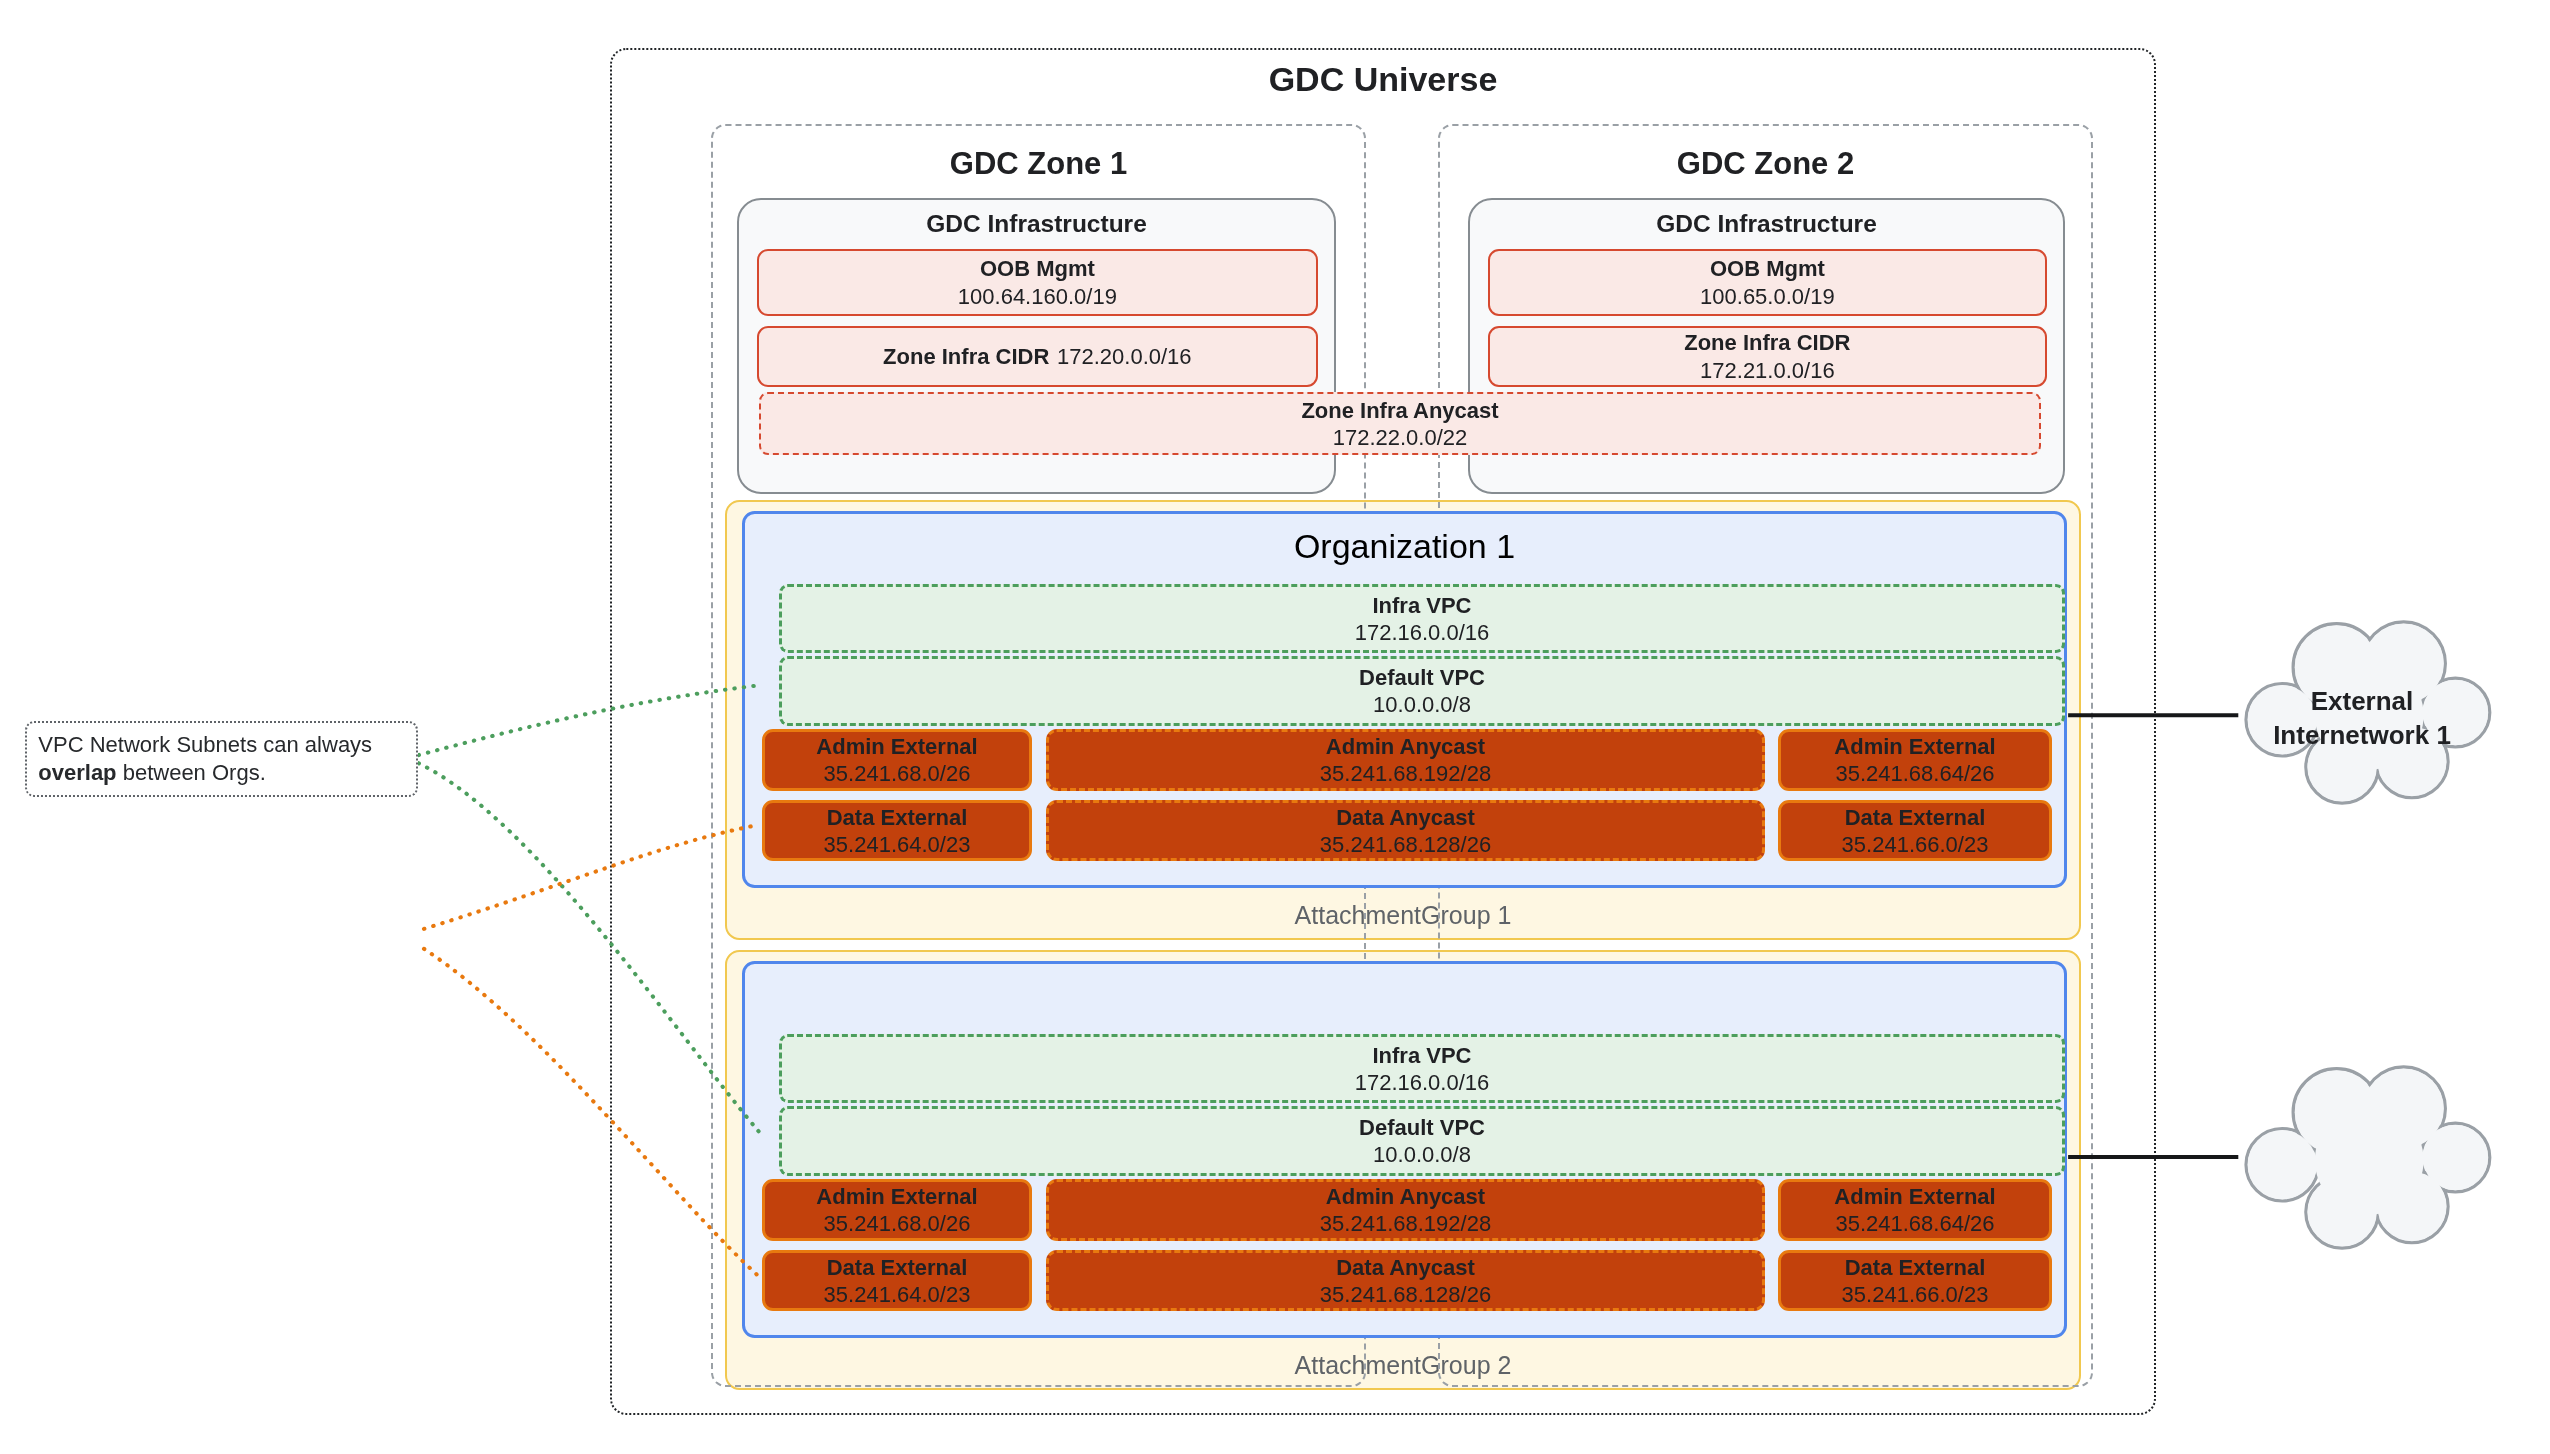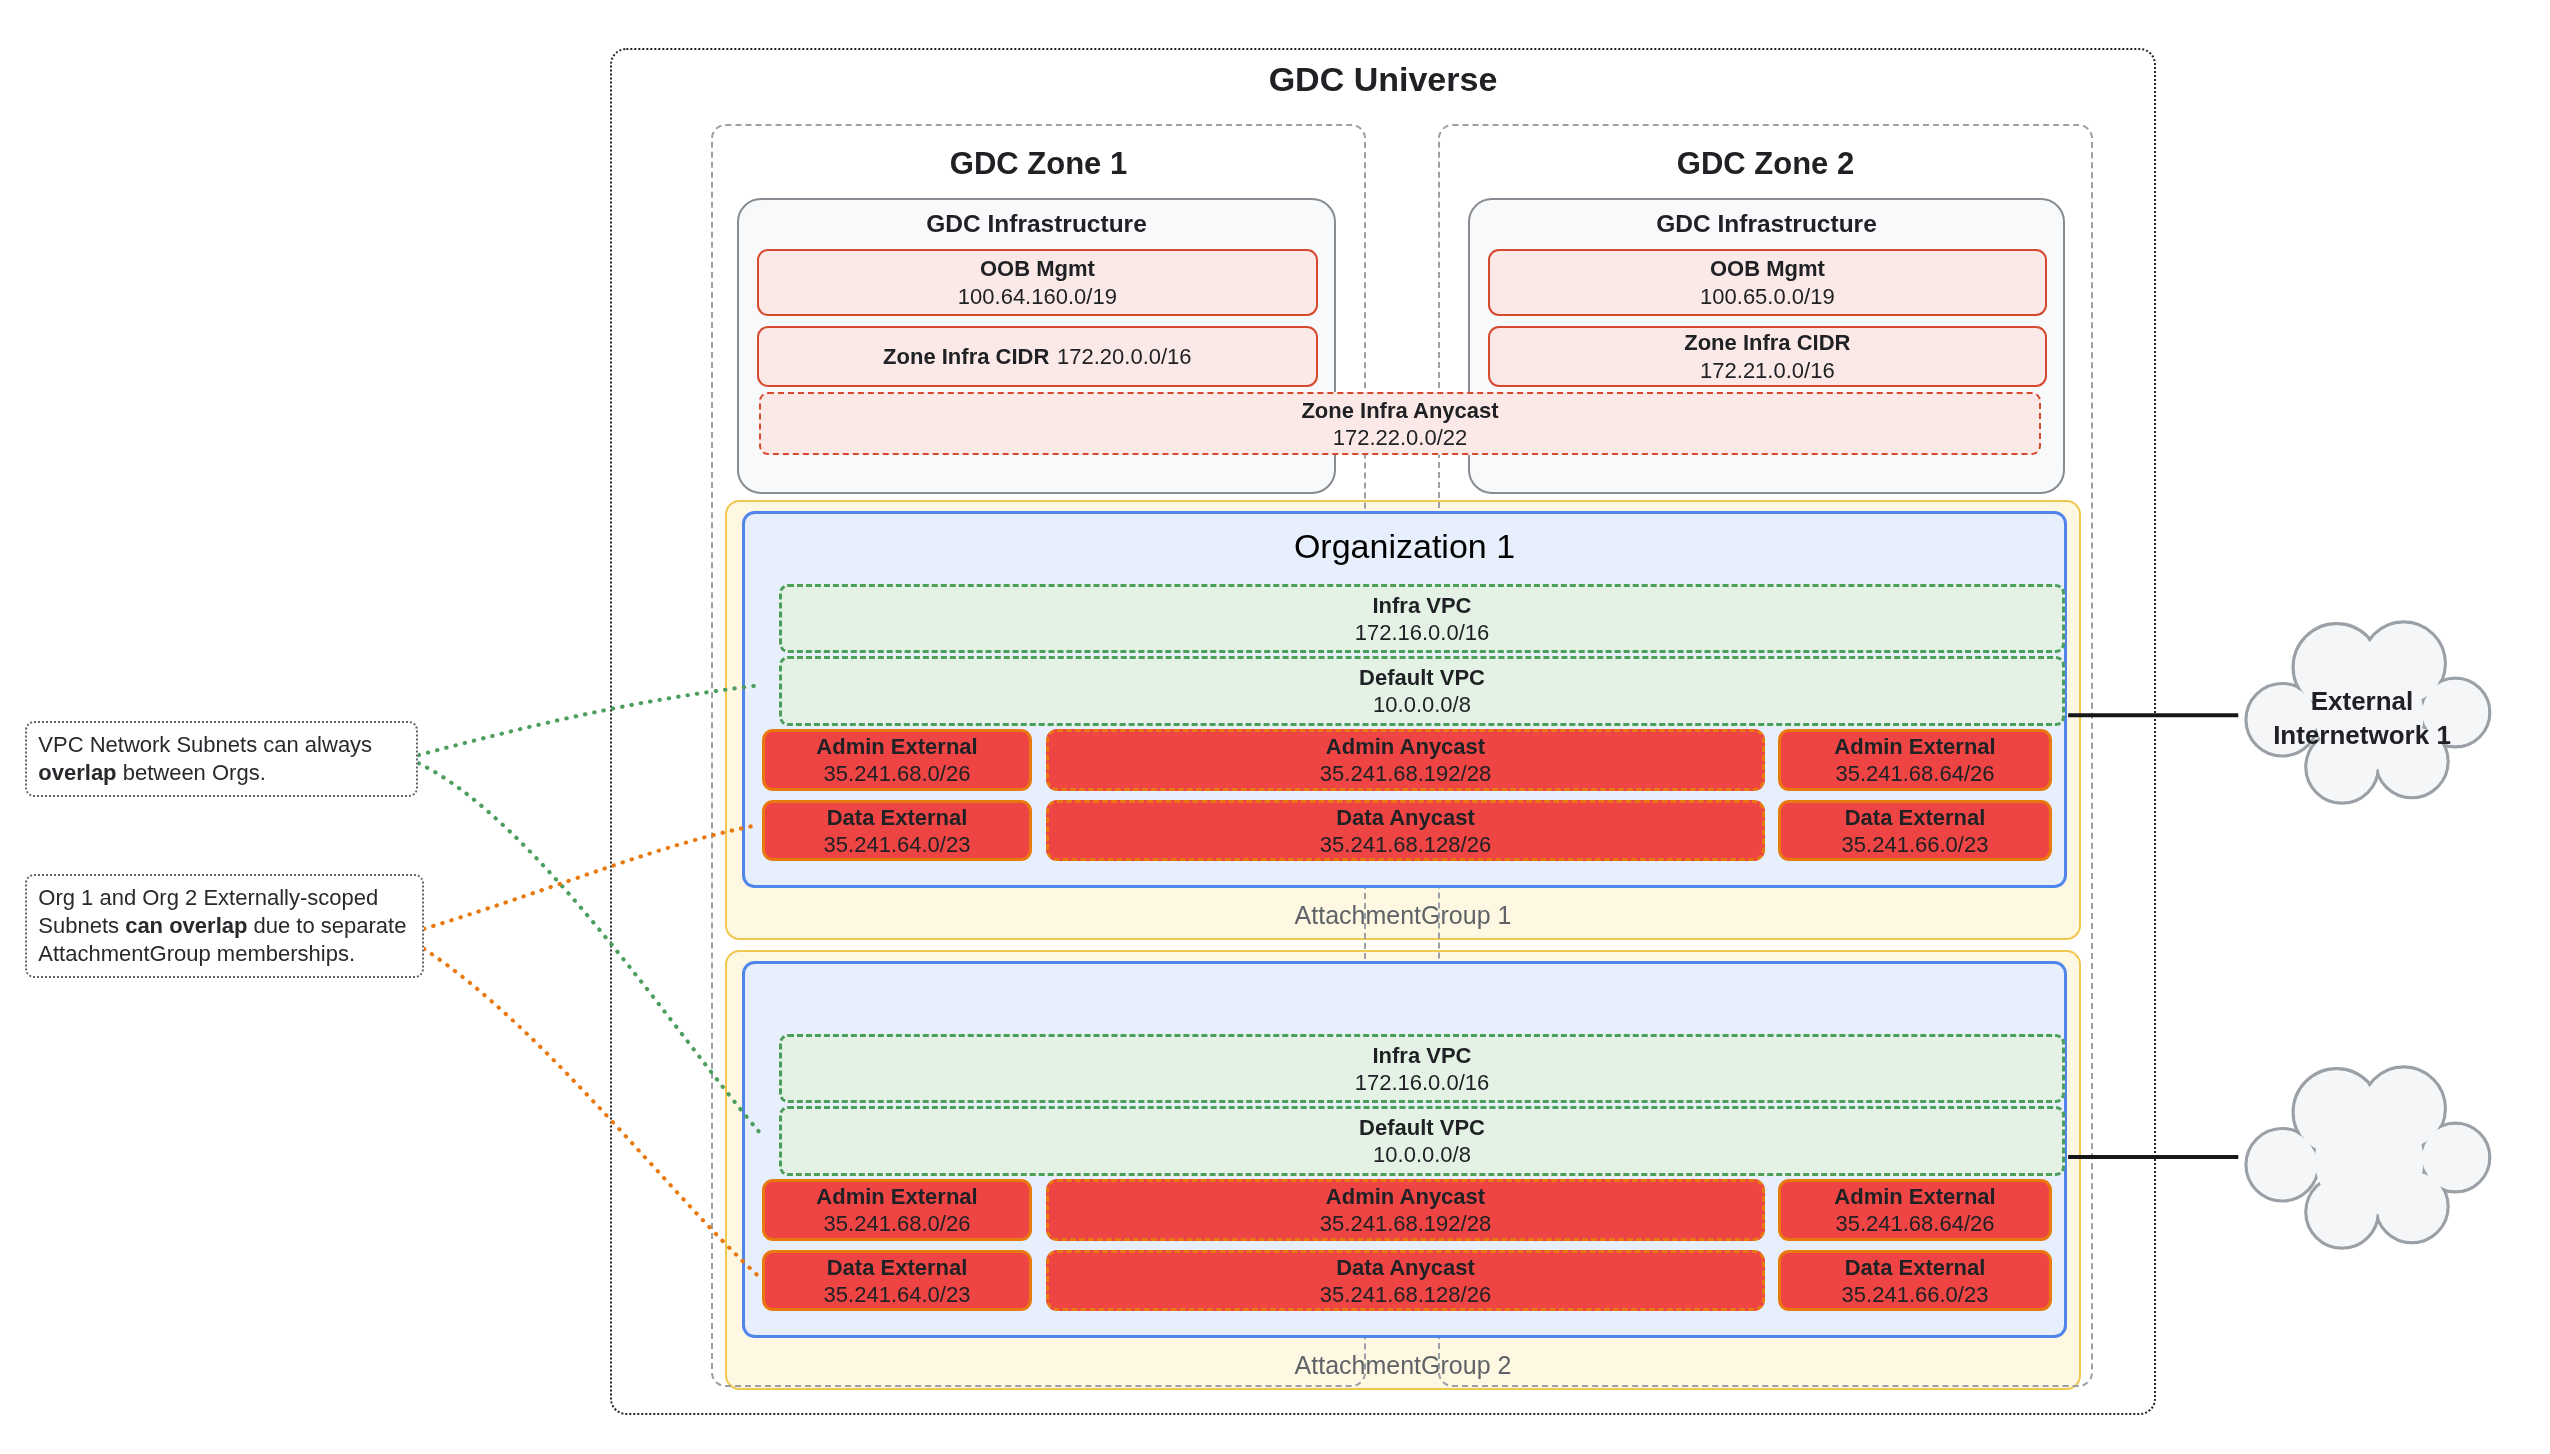--- a/index.html
+++ b/index.html
@@ -33,21 +33,21 @@
   .attach{left:725px;width:1356px;height:440px;background:#FEF7E2;border:2.7px solid #F1C84F;border-radius:14.5px;z-index:2;}
   .attach1{top:500px;} .attach2{top:950px;}
   .attach-label{position:absolute;left:0;bottom:8.2px;width:100%;text-align:center;font-size:25px;color:#5F6368;z-index:4;}
   
   .org{left:742px;width:1325px;height:377px;background:#E7EEFC;border:3.6px solid #5086EC;border-radius:12.7px;z-index:4;}
   .org1{top:511px;} .org2{top:961px;}
   .org-title{width:100%;margin-top:12.7px;font-size:34px;font-weight:400;text-align:center;color:#000000;}
   .greenbox{left:34px;width:1286px;background:#E4F2E6;border:3.6px dashed #4C9E5D;border-radius:9px;
             display:flex;flex-direction:column;justify-content:center;align-items:center;}
   .vpc-infra{top:70px;height:69px;} .vpc-default{top:142px;height:70px;}
-  .orangebox{background:#ef4444;border:3.6px solid #E8790F;border-radius:11px;
+  .orangebox{background:#c2410c;border:3.6px solid #E8790F;border-radius:11px;
              display:flex;flex-direction:column;justify-content:center;align-items:center;}
   .orangedash{border-style:dashed;}
   .r-admin{top:215px;height:62px;} .r-data{top:286px;height:61px;}
   .c-left{left:17px;width:270px;} .c-mid{left:301px;width:719px;} .c-right{left:1033px;width:274px;}
   
   .note{border:2.3px dotted #5F6368;border-radius:9px;padding:8.2px 11.8px;font-size:22px;line-height:28px;color:#27292C;z-index:6;background:#fff;}
   .note1{left:24.5px;top:721px;width:393px;}
   .note2{left:24.5px;top:874px;width:399px;}
   
   .cloud{width:272px;height:213px;z-index:6;}
@@ -177,23 +177,20 @@
     </div>
     <div class="abs orangebox r-data c-right">
       <div class="blabel">Data External</div>
       <div class="cidr">35.241.66.0/23</div>
     </div>
   </div>
 
   <div class="abs note note1">
     <span>VPC Network Subnets can always </span><b>overlap</b><span> between Orgs.</span>
   </div>
-  <div class="abs note note2">
-    <span>Org 1 and Org 2 Externally-scoped Subnets </span><b>can overlap</b><span> due to separate AttachmentGroup memberships.</span>
-  </div>
 
   <svg id="connectors" width="2550" height="1454" viewBox="0 0 2816 1606">
     <path d="M 462 834 C 620 792, 715 772, 838 757" fill="none" stroke="#4C9E5D" stroke-width="4.5" stroke-linecap="round" stroke-dasharray="0.5 10"></path>
     <path d="M 462 843 C 590 905, 745 1140, 838 1250" fill="none" stroke="#4C9E5D" stroke-width="4.5" stroke-linecap="round" stroke-dasharray="0.5 10"></path>
     <path d="M 468 1026 C 630 976, 725 933, 838 911" fill="none" stroke="#E8790F" stroke-width="4.5" stroke-linecap="round" stroke-dasharray="0.5 10"></path>
     <path d="M 468 1048 C 600 1135, 740 1320, 838 1410" fill="none" stroke="#E8790F" stroke-width="4.5" stroke-linecap="round" stroke-dasharray="0.5 10"></path>
     <line x1="2284" y1="790" x2="2472" y2="790" stroke="#161719" stroke-width="4.5"></line>
     <line x1="2284" y1="1278" x2="2472" y2="1278" stroke="#161719" stroke-width="4.5"></line>
   </svg>
 

